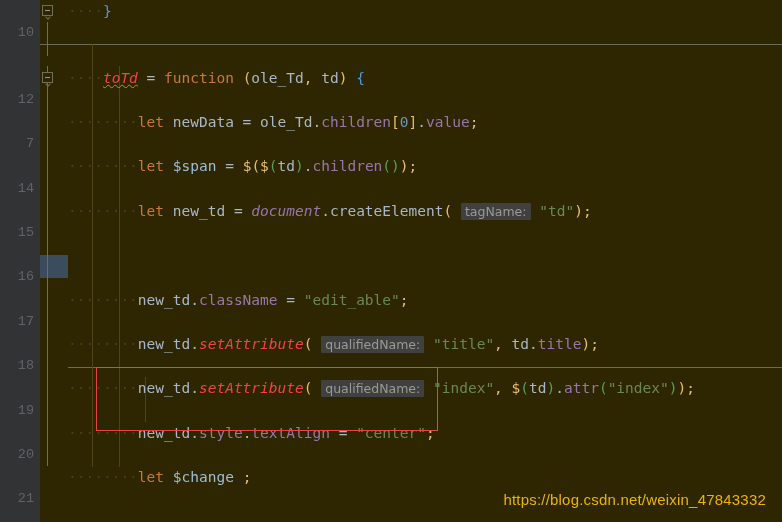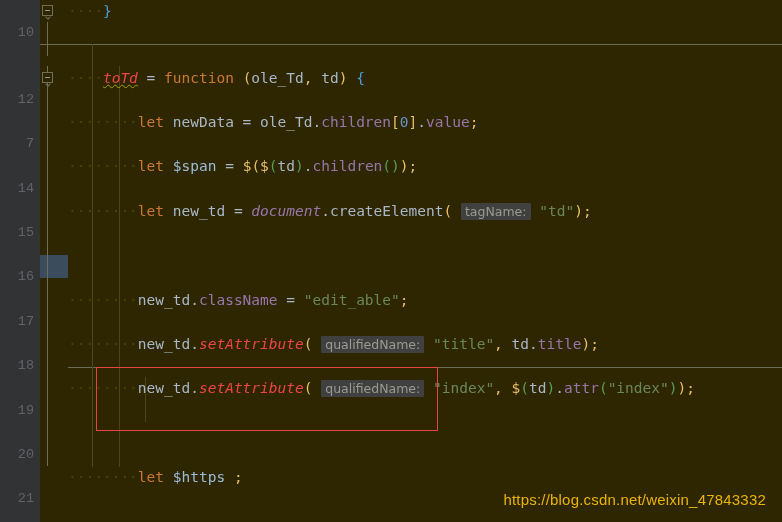--- a/index.html
+++ b/index.html
@@ -172,25 +172,26 @@
       <span class="code"><span class="ws">········</span><span class="plain">new_td</span><span class="dot">.</span><span class="fn">setAttribute</span><span class="par1">(</span> <span class="hint">qualifiedName:</span> <span class="str">"title"</span><span class="par1">,</span><span class="plain"> td</span><span class="dot">.</span><span class="prop">title</span><span class="par1">)</span><span class="par1">;</span></span>
     </div>
 
     <div class="row" style="top:199.8px">
       <span class="lineno">19</span>
       <span class="code"><span class="ws">········</span><span class="plain">new_td</span><span class="dot">.</span><span class="fn">setAttribute</span><span class="par1">(</span> <span class="hint">qualifiedName:</span> <span class="str">"index"</span><span class="par1">,</span> <span class="dollar">$</span><span class="par2">(</span><span class="plain">td</span><span class="par2">)</span><span class="dot">.</span><span class="prop">attr</span><span class="par2">(</span><span class="str">"index"</span><span class="par2">)</span><span class="par1">)</span><span class="par1">;</span></span>
     </div>
 
     <div class="row" style="top:222px">
       <span class="lineno">20</span>
+      <span class="code"><span class="ws">········</span><span class="plain">new_td</span><span class="dot">.</span><span class="prop">style</span><span class="dot">.</span><span class="prop">textAlign</span><span class="op"> = </span><span class="str">"center"</span><span class="par1">;</span></span>
     </div>
 
     <div class="row" style="top:244.2px">
       <span class="lineno">21</span>
-      <span class="code"><span class="ws">········</span><span class="kw">let</span><span class="var"> $https</span><span class="op"> </span><span class="par1">;</span></span>
+      <span class="code"><span class="ws">········</span><span class="kw">let</span><span class="var"> $change</span><span class="op"> </span><span class="par1">;</span></span>
     </div>
 
   </div>
 
   <div class="redbox" style="left:96px;top:367px;width:342px;height:64px"></div>
 
   <div class="watermark">https://blog.csdn.net/weixin_47843332</div>
 
 </div>
 

